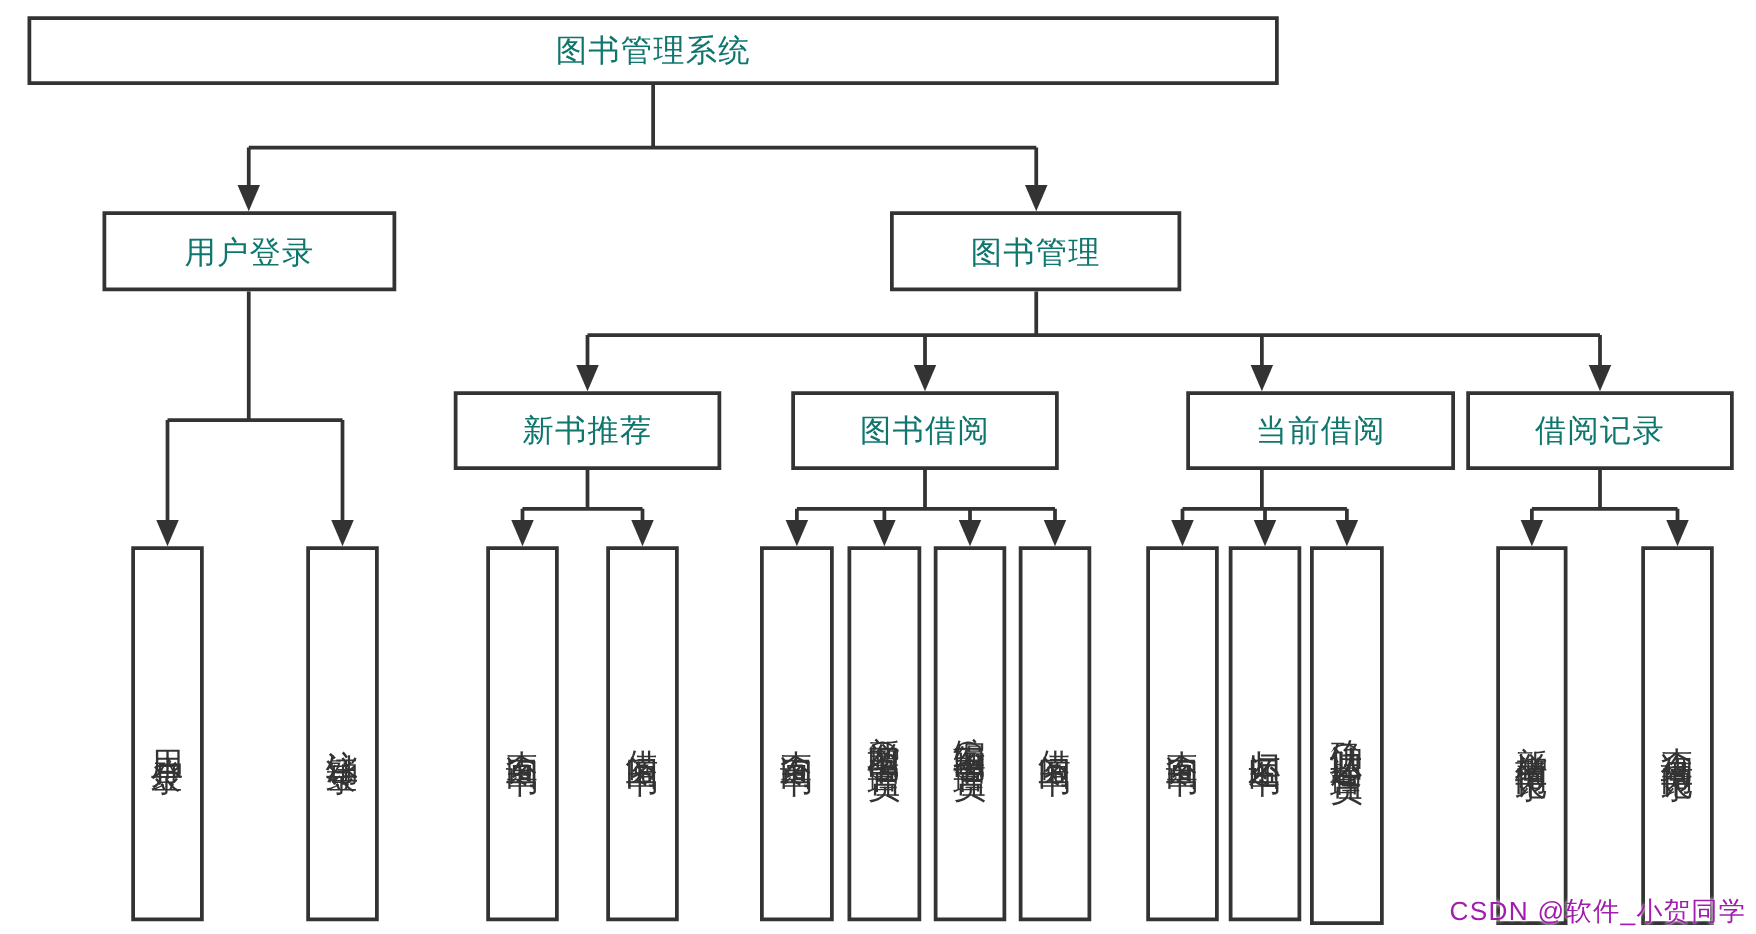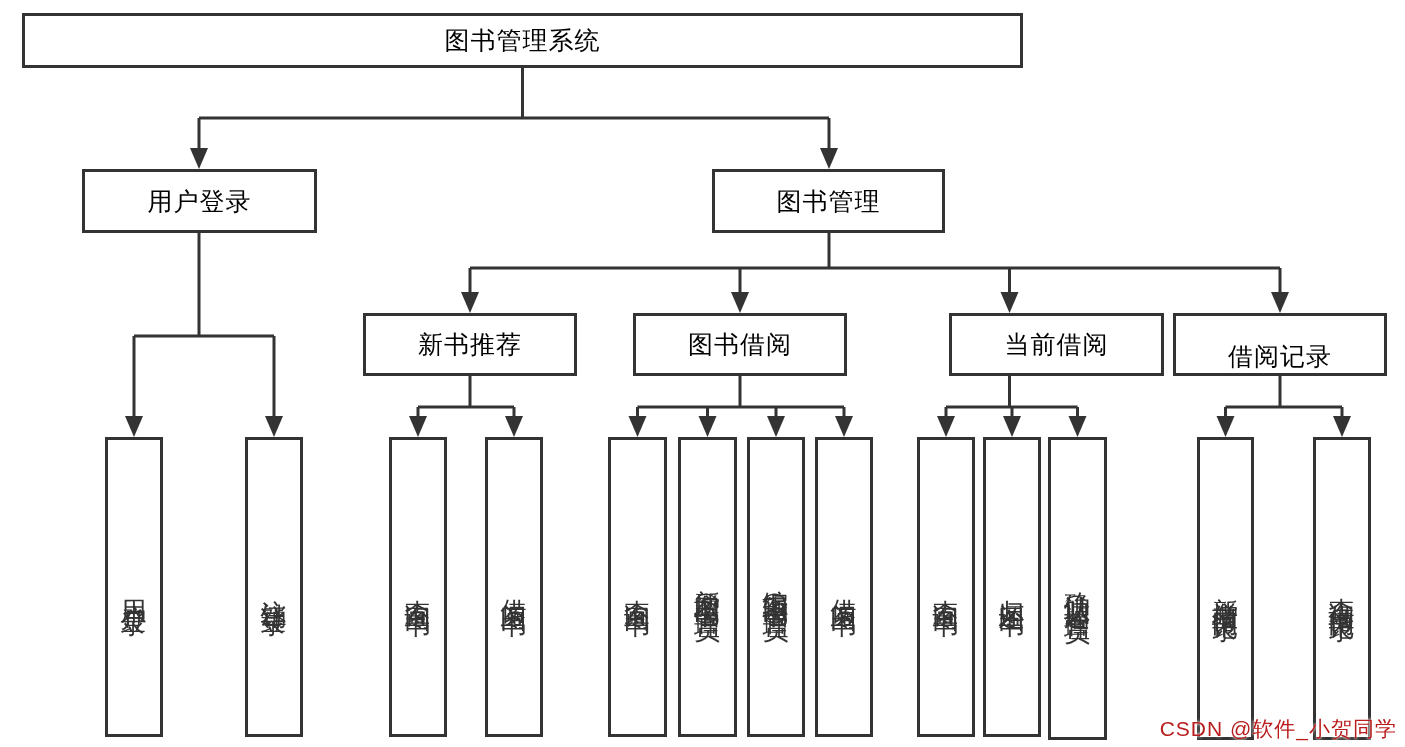--- a/index.html
+++ b/index.html
@@ -21,38 +21,38 @@
     display:flex;
     align-items:center;
     justify-content:center;
     z-index:2;
     color:#333333;
   }
   .box.h span{
     font-size:25px;
     letter-spacing:1px;
     white-space:nowrap;
-    color:#000000;
+    color:#0f766e;
   }
   .box.v span{
     writing-mode:vertical-rl;
     text-orientation:mixed;
     font-size:26px;
     letter-spacing:4px;
     line-height:1;
     color:#333333;
   }
   .watermark{
     position:absolute;
     right:8px;
     bottom:4px;
     z-index:3;
     font-size:21px;
     letter-spacing:1px;
-    color:#b91c1c;
+    color:#a21caf;
     text-shadow:0 0 2px #ffffff,0 0 4px #ffffff;
     white-space:nowrap;
   }
 </style>
 </head>
 <body>
 
 <div class="stage">
 
   <svg class="wires" width="1405" height="747" viewBox="0 0 1405 747" aria-hidden="true">
@@ -130,21 +130,21 @@
 
   <div class="box h" style="left:363px;top:313px;width:214px;height:63px;">
     <span>新书推荐</span>
   </div>
   <div class="box h" style="left:633px;top:313px;width:214px;height:63px;">
     <span>图书借阅</span>
   </div>
   <div class="box h" style="left:949px;top:313px;width:215px;height:63px;">
     <span>当前借阅</span>
   </div>
-  <div class="box h" style="left:1173px;top:313px;width:214px;height:63px;align-items:flex-end;">
+  <div class="box h" style="left:1173px;top:313px;width:214px;height:63px;">
     <span>借阅记录</span>
   </div>
 
   <div class="box v" style="left:105px;top:437px;width:58px;height:300px;">
     <span>用户登录</span>
   </div>
   <div class="box v" style="left:245px;top:437px;width:58px;height:300px;">
     <span>注销登录</span>
   </div>
 

